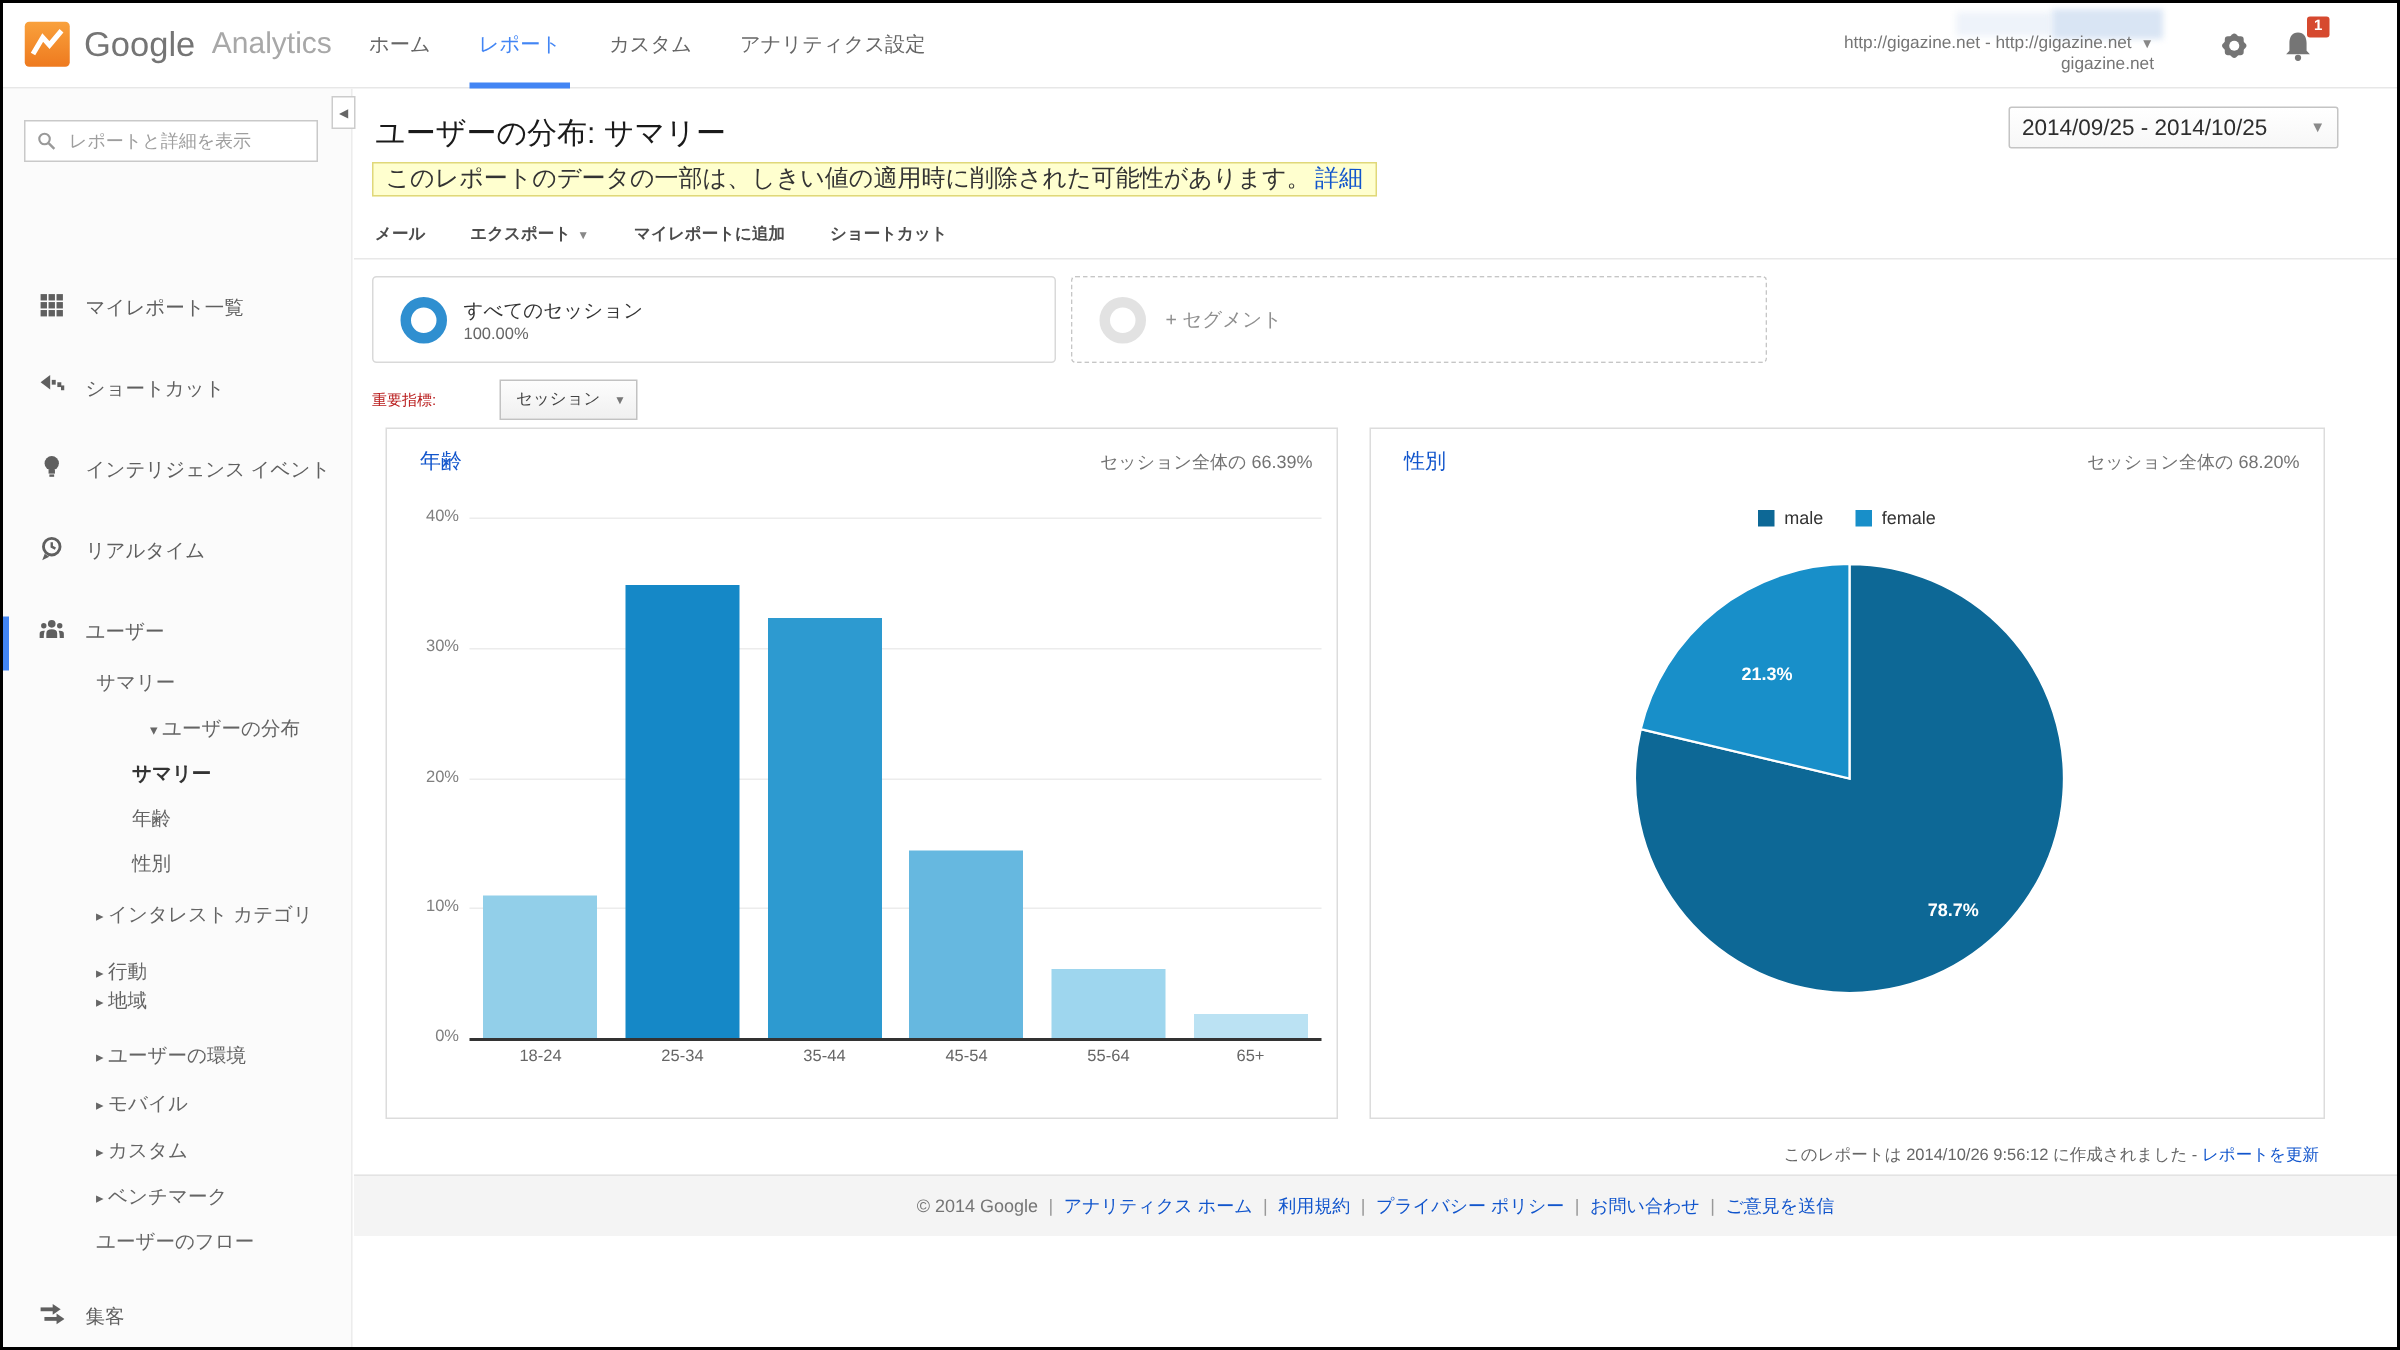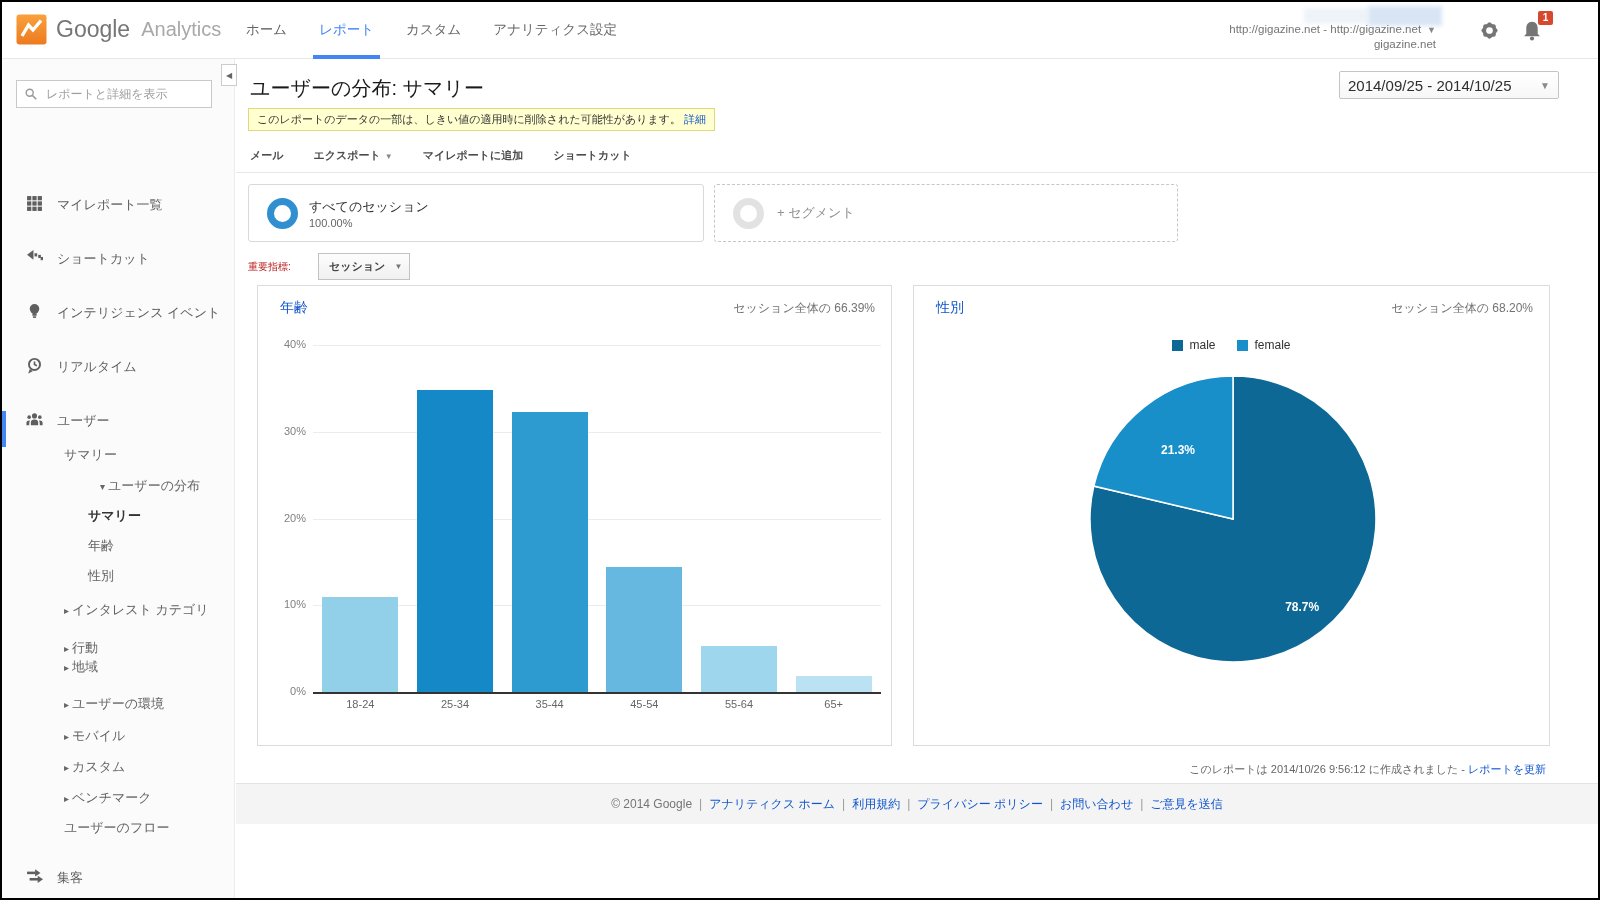--- a/index.html
+++ b/index.html
@@ -46,39 +46,39 @@
   .collapse-btn{position:absolute;left:219px;top:62px;width:16px;height:22px;background:#fff;border:1px solid #ccc;
                 font-size:8px;color:#666;display:flex;align-items:center;justify-content:center;cursor:pointer;z-index:6;padding:0;}
 
   
   .page-title{position:absolute;left:248px;top:73px;font-size:20px;color:#1a1a1a;}
   .date-box{position:absolute;left:1337px;top:69px;width:220px;height:28px;border:1px solid #c4c4c4;border-radius:2px;
             background:linear-gradient(#fff,#f7f7f7);display:flex;align-items:center;padding:0 8px;cursor:pointer;}
   .date-text{font-size:15px;color:#2e2e2e;}
   .date-caret{margin-left:auto;font-size:10px;color:#8a8a8a;}
   .warning{position:absolute;left:246px;top:106px;height:23px;background:#ffffcf;border:1px solid #e0d87a;
-           display:inline-flex;align-items:center;padding:0 8px;font-size:11px;color:#333;white-space:nowrap;}
+           display:inline-flex;align-items:center;padding:0 8px;font-size:16px;color:#333;white-space:nowrap;}
   .warning a{color:#15c;text-decoration:none;margin-left:3px;cursor:pointer;}
   .toolbar{position:absolute;left:248px;top:146px;display:flex;gap:30px;}
   .tb-item{font-size:11px;font-weight:bold;color:#4c4c4c;cursor:pointer;white-space:nowrap;}
   .tb-caret{font-size:8px;color:#888;margin-left:4px;}
   .main-divider{position:absolute;left:234px;right:0;top:170px;height:1px;background:#e8e8e8;}
 
   .seg-card{position:absolute;top:182px;height:58px;background:#fff;border:1px solid #d9d9d9;border-radius:3px;cursor:pointer;}
   .seg-card.all{left:246px;width:456px;}
   .seg-card.add{left:712px;width:464px;background:transparent;border:1px dashed #c6c6c6;}
   .donut{position:absolute;left:18px;top:13px;width:31px;height:31px;border-radius:50%;border:7px solid #2f8fd0;background:#fff;}
   .donut.grey{border-color:#e2e2e2;background:transparent;}
   .seg-title{position:absolute;left:60px;top:13px;font-size:13px;color:#333;}
   .seg-value{position:absolute;left:60px;top:32px;font-size:11px;color:#666;}
   .seg-add-label{position:absolute;left:62px;top:0;line-height:56px;font-size:13px;color:#8f8f8f;}
 
   .metric-label{position:absolute;left:246px;top:258px;font-size:10px;color:#b91c1c;}
-  .metric-dd{position:absolute;left:316px;top:251px;height:27px;padding:0 24px 0 10px;border:1px solid #c2c2c2;border-radius:0;
-             background:linear-gradient(#fdfdfd,#f0f0f0);font-size:11px;color:#444;line-height:25px;cursor:pointer;font-weight:bold;}
+  .metric-dd{position:absolute;left:331px;top:251px;height:27px;padding:0 24px 0 10px;border:1px solid #c2c2c2;border-radius:0;
+             background:linear-gradient(#fdfdfd,#f0f0f0);font-size:11px;color:#444;line-height:25px;cursor:pointer;}
   .metric-dd .dd-caret{position:absolute;right:7px;top:0;line-height:25px;font-size:8px;color:#777;}
 
   .panel{position:absolute;top:283px;height:461px;background:#fff;border:1px solid #dcdcdc;}
   .panel.age{left:255px;width:635px;}
   .panel.gender{left:911px;width:637px;}
   .panel-title{position:absolute;left:22px;top:13px;font-size:14px;color:#15c;cursor:pointer;text-decoration:none;}
   .panel-sub{position:absolute;right:16px;top:14px;font-size:12px;color:#737373;}
 
   .tick-label{position:absolute;left:8px;width:40px;text-align:right;font-size:11px;color:#808080;}
   .gridline{position:absolute;left:55px;width:568px;height:1px;background:#ececec;}

